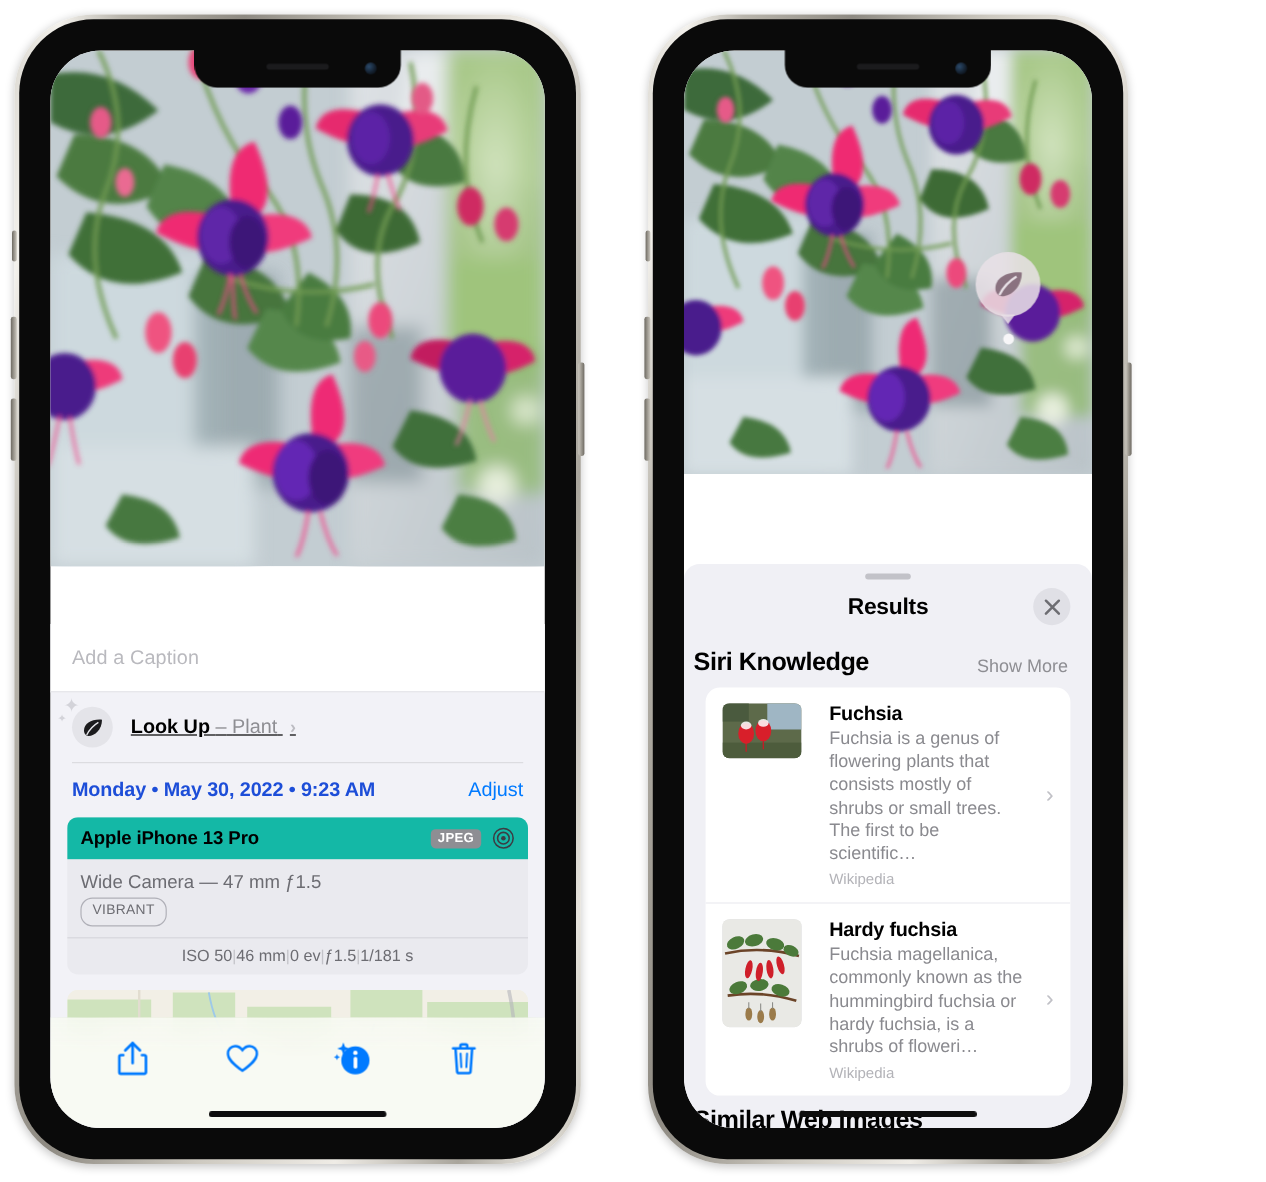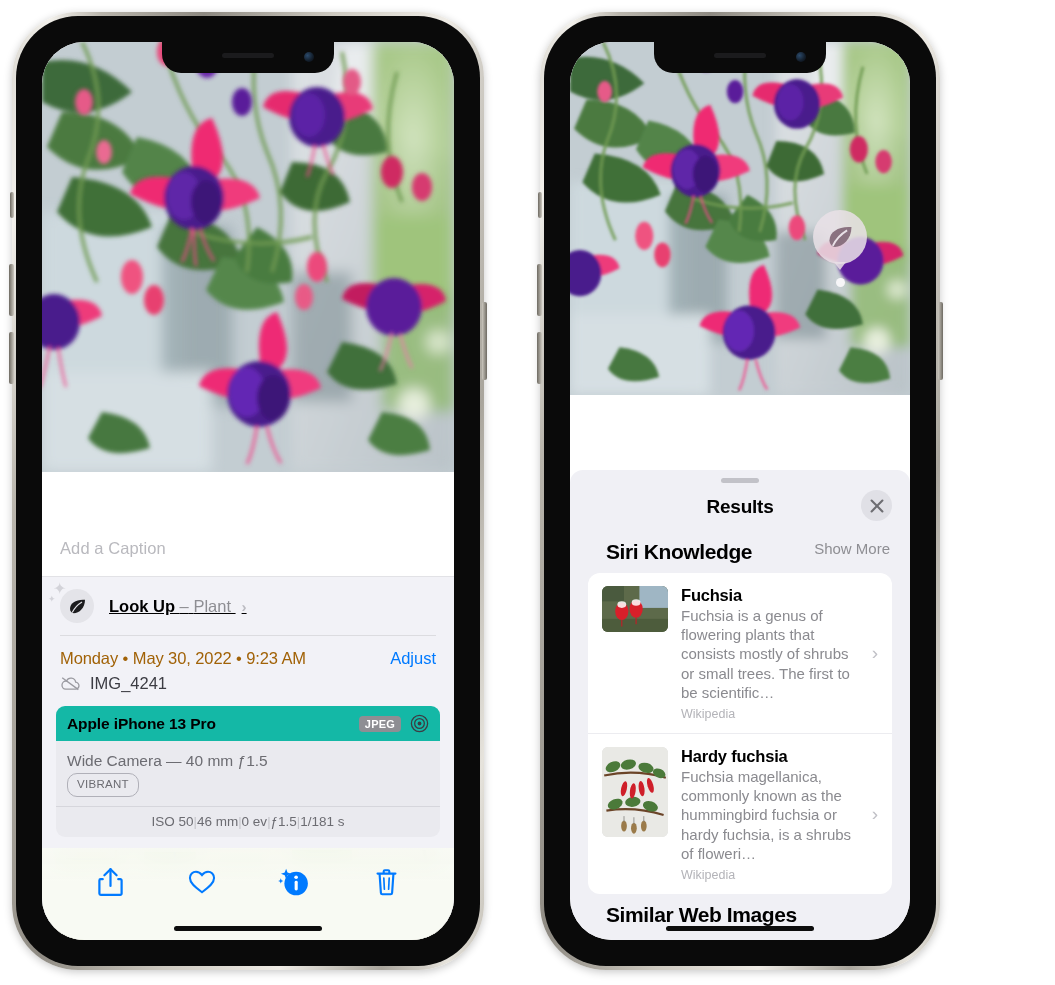--- a/index.html
+++ b/index.html
@@ -96,21 +96,21 @@
   .sparkle.s1 { left: -7px; top: -8px; font-size: 16px; }
   .sparkle.s2 { left: -12px; top: 6px; font-size: 9px; }
   .lookup-text { margin-left: 15px; font-size: 16.5px; color: #000; font-weight: 700; text-decoration: underline; }
   .lookup-text .sub { font-weight: 400; color: #8e8e93; }
   .chev-sm { margin-left: 6px; color: #bcbcc2; font-size: 15px; font-weight: 600; }
 
   .divider { height: 1px; background: #dcdce0; margin: 0 18px; }
 
   .date-block { padding: 13px 18px 0 18px; }
   .date-line { display: flex; align-items: baseline; justify-content: space-between; }
-  .date-text { font-size: 16.5px; color: #a16207; font-weight: 400; letter-spacing: -.1px; }
+  .date-text { font-size: 16.5px; color: #1d4ed8; font-weight: 700; letter-spacing: -.1px; }
   .adjust-link { font-size: 16.5px; color: #007aff; }
   .file-line { display: flex; align-items: center; gap: 9px; margin-top: 6px; }
   .file-name { font-size: 16.5px; color: #3c3c43; }
 
   
   .cam-card {
     margin: 13px 14px 0 14px; border-radius: 9px; overflow: hidden;
     background: #eaeaef;
   }
   .cam-head {
@@ -170,33 +170,33 @@
              margin: 8px auto 0 auto; }
   .results-head { position: relative; height: 48px; display: flex;
                   align-items: center; justify-content: center; }
   .results-title { font-size: 19px; font-weight: 700; color: #000; letter-spacing: -.2px; }
   .close-btn {
     position: absolute; right: 18px; top: 7px;
     width: 31px; height: 31px; border-radius: 50%; background: #e0e0e6;
     display: flex; align-items: center; justify-content: center;
   }
   .section-head {
-    display: flex; align-items: flex-start; justify-content: space-between;
-    padding: 9px 20px 9px 36px;
+    display: flex; align-items: flex-end; justify-content: space-between;
+    padding: 9px 20px 9px 8px;
   }
   .section-title { font-size: 21px; font-weight: 700; color: #000; letter-spacing: -.4px; }
   .section-action { font-size: 15px; color: #8e8e93; }
 
   .kn-card { margin: 0 18px; background: #fff; border-radius: 12px; overflow: hidden; }
   .kn-row { display: flex; align-items: flex-start; padding: 13px 14px 12px 14px; position: relative; }
   .kn-row + .kn-row { border-top: 1px solid #ececf0; margin-top: 0; }
   .kn-thumb { flex: 0 0 auto; border-radius: 6px; overflow: hidden; background: #ddd; }
   .kn-thumb.wide { width: 66px; height: 46px; }
   .kn-thumb.tall { width: 66px; height: 90px; }
-  .kn-body { margin-left: 13px; flex: 1 1 auto; padding-right: 26px; }
+  .kn-body { margin-left: 23px; flex: 1 1 auto; padding-right: 26px; }
   .kn-title { font-size: 16.5px; font-weight: 700; color: #000; letter-spacing: -.2px; }
   .kn-desc { font-size: 15px; color: #8a8a8f; line-height: 1.28; margin-top: 1px; }
   .kn-src  { font-size: 12.5px; color: #b3b3b8; margin-top: 5px; }
   .kn-chev { position: absolute; right: 14px; top: 50%; transform: translateY(-50%);
              color: #c0c0c6; font-size: 19px; }
 
   .web-strip { display: flex; gap: 3px; margin-top: 4px; padding: 0 18px; }
   .web-tile { width: 97px; height: 86px; overflow: hidden; flex: 0 0 auto; }
   .web-tile:first-child { border-radius: 9px 0 0 9px; }
 
@@ -392,43 +392,36 @@
           </div>
         </div>
 
         <div class="divider"></div>
 
         <div class="date-block">
           <div class="date-line">
             <span class="date-text">Monday • May 30, 2022 • 9:23 AM</span>
             <span class="adjust-link">Adjust</span>
           </div>
-          <div class="file-line">
-            <svg width="21" height="15" viewBox="0 0 24 17">
-              <path d="M6.5 15h11a4 4 0 0 0 .4-8 5.5 5.5 0 0 0-10.5-1.3A3.9 3.9 0 0 0 6.5 15z" fill="none" stroke="#9a9aa0" stroke-width="1.5"></path>
-              <line x1="2.5" y1="2" x2="21" y2="15.5" stroke="#9a9aa0" stroke-width="1.5"></line>
-            </svg>
-            <span class="file-name">IMG_4241</span>
-          </div>
         </div>
 
         <div class="cam-card">
           <div class="cam-head">
             <span class="cam-model">Apple iPhone 13 Pro</span>
             <span class="cam-head-right">
               <span class="tag-jpeg">JPEG</span>
               <svg width="19" height="19" viewBox="0 0 22 22">
                 <circle cx="11" cy="11" r="9.4" fill="none" stroke="#3c3c43" stroke-width="1.5"></circle>
                 <circle cx="11" cy="11" r="5.6" fill="none" stroke="#3c3c43" stroke-width="1.5"></circle>
                 <circle cx="11" cy="11" r="2.2" fill="#3c3c43"></circle>
               </svg>
             </span>
           </div>
           <div class="cam-body">
-            <div class="cam-line">Wide Camera — 40 mm ƒ1.5</div>
+            <div class="cam-line">Wide Camera — 47 mm ƒ1.5</div>
             <div class="cam-line cam-line-2">
               <span class="tag-vibrant">VIBRANT</span>
             </div>
           </div>
           <div class="cam-foot">
             <span class="exif">ISO 50</span>
             <span class="exif-sep">|</span>
             <span class="exif">46 mm</span>
             <span class="exif-sep">|</span>
             <span class="exif">0 ev</span>

